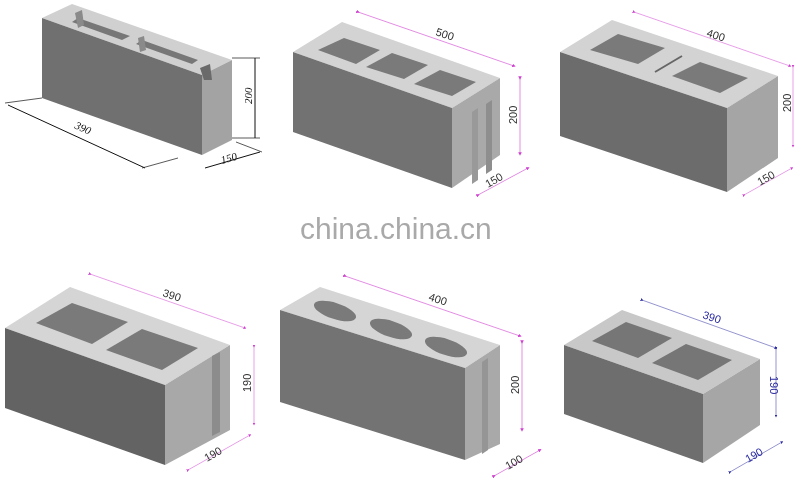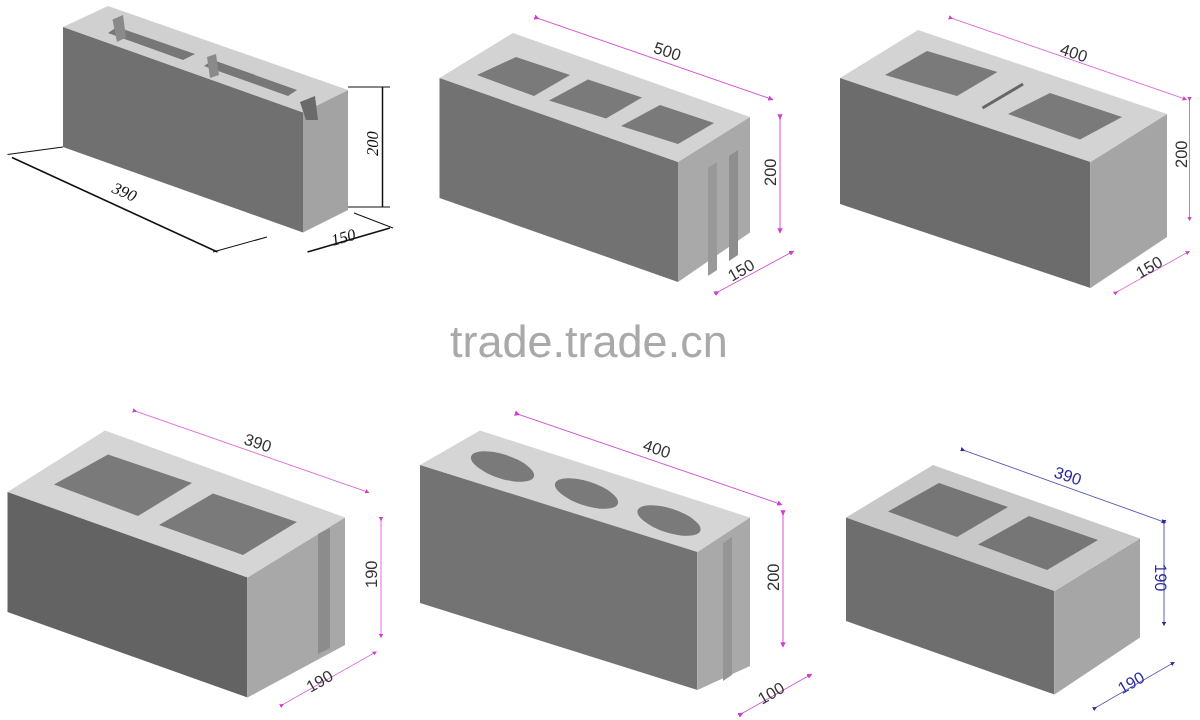--- a/index.html
+++ b/index.html
@@ -116,13 +116,13 @@
     <polygon points="652,363 686,344 732,360 698,380" fill="#767676"></polygon>
     <line x1="642" y1="300" x2="776" y2="348" stroke="#2a2aa0" stroke-width="0.5" marker-start="url(#arrB)" marker-end="url(#arrB)"></line>
     <text class="dim" transform="translate(702,318) rotate(18)" style="fill:#2a2aa0">390</text>
     <line x1="776" y1="348" x2="776" y2="416" stroke="#2a2aa0" stroke-width="0.5" marker-start="url(#arrB)" marker-end="url(#arrB)"></line>
     <text class="dim" transform="translate(770,376) rotate(90)" style="fill:#2a2aa0">190</text>
     <line x1="730" y1="472" x2="782" y2="442" stroke="#2a2aa0" stroke-width="0.5" marker-start="url(#arrB)" marker-end="url(#arrB)"></line>
     <text class="dim" transform="translate(748,463) rotate(-30)" style="fill:#2a2aa0">190</text>
   </g>
 </svg>
 
-<div class="watermark">trade.trade.cn</div>
+<div class="watermark">china.china.cn</div>
 
 </body></html>

